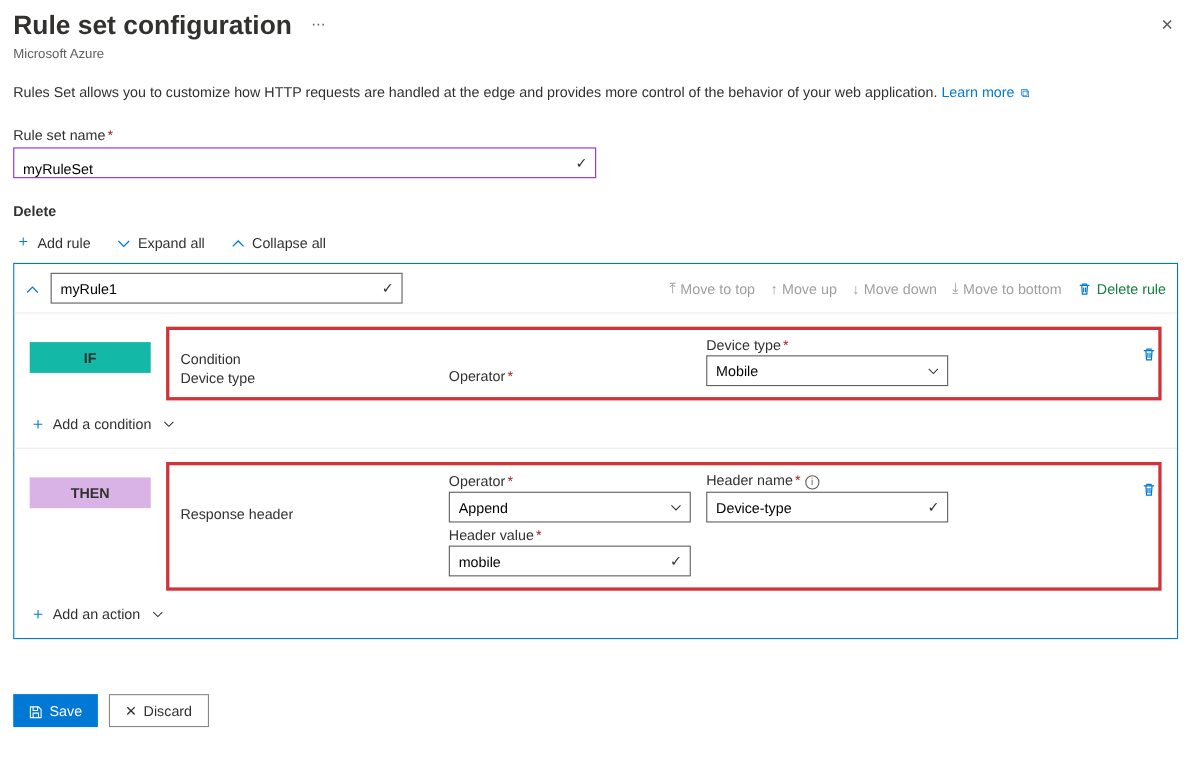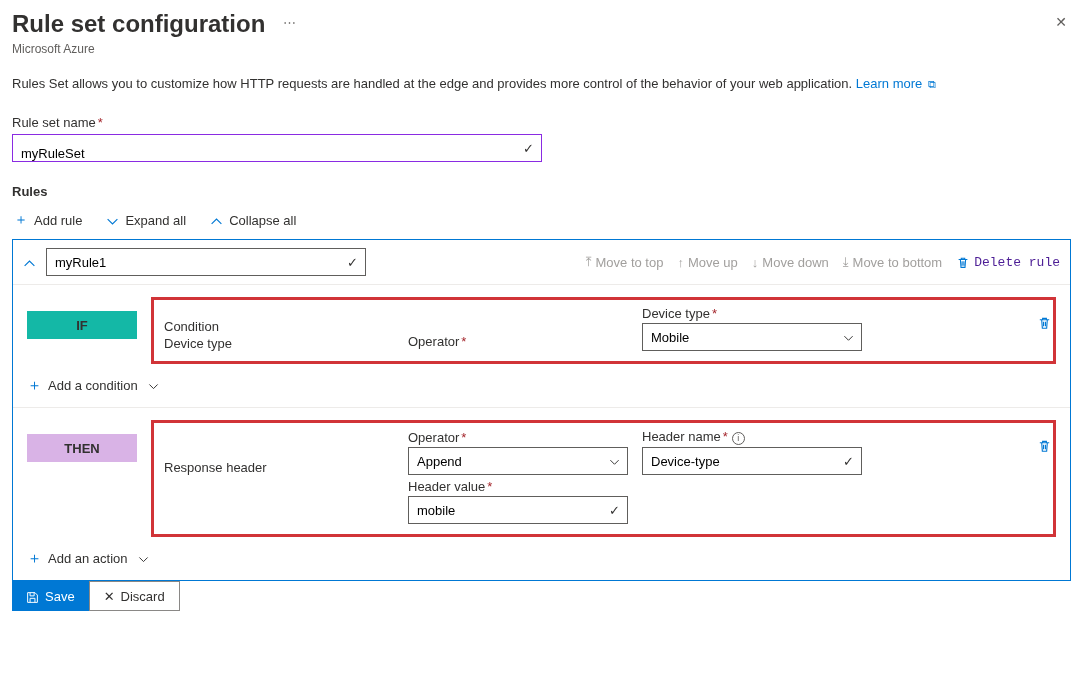--- a/index.html
+++ b/index.html
@@ -28,21 +28,21 @@
 
 .rule-card { border: 1px solid #0078d4; }
 .rule-head { display: flex; align-items: center; padding: 8px 10px; gap: 10px; }
 .rule-head .chev { color: #0078d4; cursor: pointer; }
 .rule-name-input { flex: 0 0 320px; height: 28px; border: 1px solid #605e5c; padding: 0 28px 0 8px; font-size: 13px; }
 .head-actions { margin-left: auto; display: flex; gap: 14px; align-items: center; }
 .head-btn { display: flex; align-items: center; gap: 4px; background: none; border: none; font-size: 13px; cursor: pointer; color: #a19f9d; }
 .head-btn.active { color: #323130; }
 .head-btn .arr { font-size: 13px; }
 .delete-rule { color: #0078d4; }
-.delete-rule .txt { color: #4c1d95; font-family: Liberation Mono, monospace; }
+.delete-rule .txt { color: #15803d; }
 
 .rule-body { border-top: 1px solid #edebe9; }
 .section { padding: 12px 14px 12px 14px; position: relative; border-bottom:1px solid #edebe9; }
 .section:last-child{ border-bottom:none; }
 .section-top { display: flex; align-items: flex-start; gap: 14px; }
 .badge { width: 110px; height: 28px; display: flex; align-items: center; justify-content: center; font-weight: 600; font-size: 13px; margin-top:14px; }
 .badge.if { background: #14b8a6; color: #323130; }
 .badge.then { background: #d9b3e6; color: #323130; }
 .redbox { border: 3px solid #d13438; padding: 6px 10px 10px 10px; flex: 1; display: grid; grid-template-columns: 230px 220px 220px; column-gap: 14px; row-gap: 4px; align-items:end; }
 .col-label { font-size: 13px; color: #323130; margin-bottom:2px; }
@@ -50,21 +50,21 @@
 .select { height: 28px; border: 1px solid #605e5c; padding: 0 22px 0 8px; font-size: 13px; width: 100%; background: #fff; appearance: none; position: relative; }
 .select-wrap { position: relative; }
 .select-wrap .caret { position: absolute; right: 8px; top: 50%; transform: translateY(-50%); pointer-events: none; font-size: 11px; color:#323130; }
 .select-wrap .check2 { position: absolute; right: 8px; top: 50%; transform: translateY(-50%); pointer-events: none; color:#323130; }
 .trash { position: absolute; right: 18px; top: 28px; color: #0078d4; background: none; border: none; cursor: pointer; font-size:15px; }
 
 .add-row { display: flex; align-items: center; gap: 6px; background: none; border: none; font-size: 13px; cursor: pointer; margin-top:12px; color:#323130; }
 .add-row .plus { color: #0078d4; font-size: 15px; }
 .add-row .car { font-size: 11px; margin-left:4px; color:#323130; }
 
-.footer { display: flex; }
+.footer { margin-top: 50px; display: flex; gap: 10px; }
 .btn-primary { background: #0078d4; color: #fff; border: none; height: 30px; padding: 0 14px; font-size: 13px; cursor: pointer; display: flex; align-items: center; gap: 6px; }
 .btn-secondary { background: #fff; color: #323130; border: 1px solid #8a8886; height: 30px; padding: 0 14px; font-size: 13px; cursor: pointer; display: flex; align-items: center; gap: 6px; }
 .info-icon{ display:inline-block; width:13px; height:13px; border:1px solid #605e5c; border-radius:50%; font-size:9px; text-align:center; line-height:11px; margin-left:4px; color:#605e5c; }
 
 svg{ display:inline-block; vertical-align:middle; }
 </style>
 </head>
 <body>
 
 
@@ -86,21 +86,21 @@
 </p>
 
 <label class="field-label">
   <span>Rule set name</span><span class="required">*</span>
 </label>
 <div class="input-wrap">
   <input class="text-input" value="myRuleSet" style="">
   <span class="check">✓</span>
 </div>
 
-<div class="rules-header">Rules</div>
+<div class="rules-header">Delete</div>
 
 <div class="toolbar">
   <button class="tool-btn">
     <span class="icon">＋</span>
     <span>Add rule</span>
   </button>
   <button class="tool-btn">
     <span class="icon">
       <svg width="13" height="13" viewBox="0 0 16 16">
           <path d="M2 5 L8 11 L14 5" stroke="#0078d4" stroke-width="1.4" fill="none"></path>

